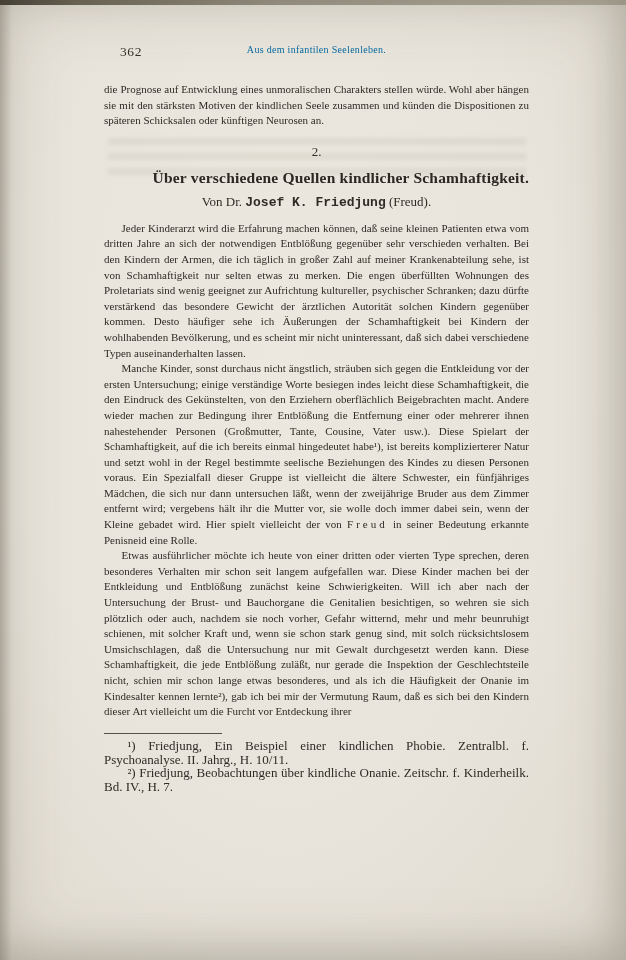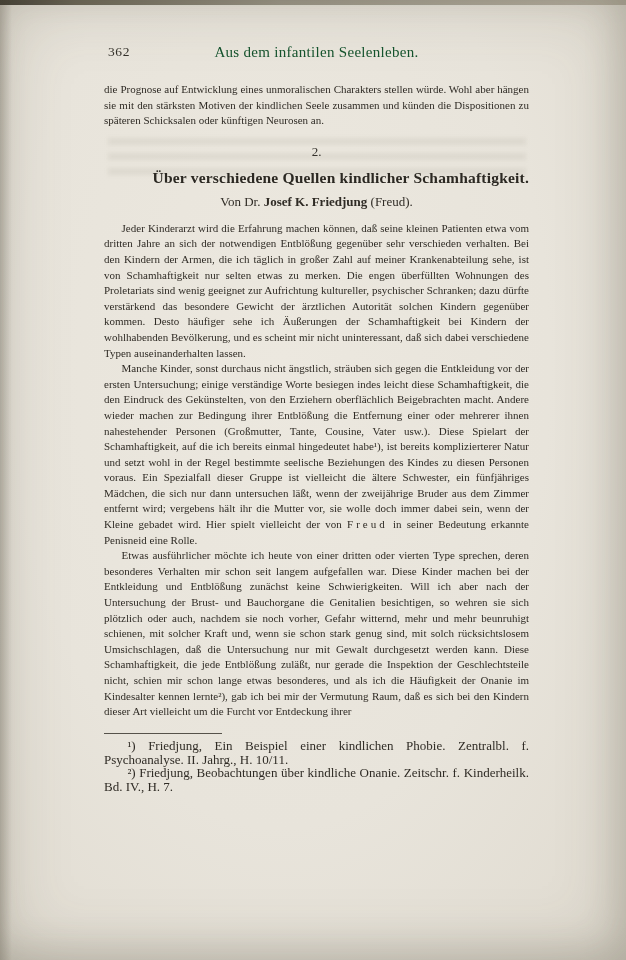--- a/index.html
+++ b/index.html
@@ -37,44 +37,44 @@
   }
 
   .page {
     position: relative;
     width: 100%; height: 100%;
     padding: 44px 97px 0 104px;
   }
 
   .header { position: relative; height: 17px; margin-bottom: 21px; }
   .page-number {
-    position: absolute; left: 4px; top: 0;
+    position: absolute; left: 16px; top: 0;
     font-size: 13.5px; letter-spacing: 0.6px; color: #33302a;
   }
   .running-title {
     display: block; text-align: center;
-    font-size: 15px; color: #14532d; letter-spacing: 0.3px;
+    font-size: 10px; color: #0369a1; letter-spacing: 0.3px;
   }
 
   p.body-par {
     margin: 0;
     font-size: 11px;
     line-height: 15.6px;
     text-align: justify;
     text-indent: 1.6em;
   }
   p.no-indent { text-indent: 0; }
 
   .section-number { text-align: center; font-size: 13px; margin-top: 15px; color: #33302a; }
   .article-title {
     text-align: right; font-weight: bold; font-size: 15.5px;
     margin: 9px 0 0 0; letter-spacing: 0.2px; color: #2b2822;
   }
   .byline { text-align: center; font-size: 13px; margin-top: 7px; }
-  .byline .author { font-weight: bold; }
+  .byline .author { font-weight: bold; font-family: Liberation Mono, monospace; }
 
   p.first-par { margin-top: 11px; }
   .sperr { letter-spacing: 3px; }
 
   .footnotes { margin-top: 13px; font-size: 13px; line-height: 13.8px; }
   .footnote-rule {
     width: 118px; height: 0;
     border-top: 1px solid #56524a;
     margin: 0 0 5px 0;
   }

